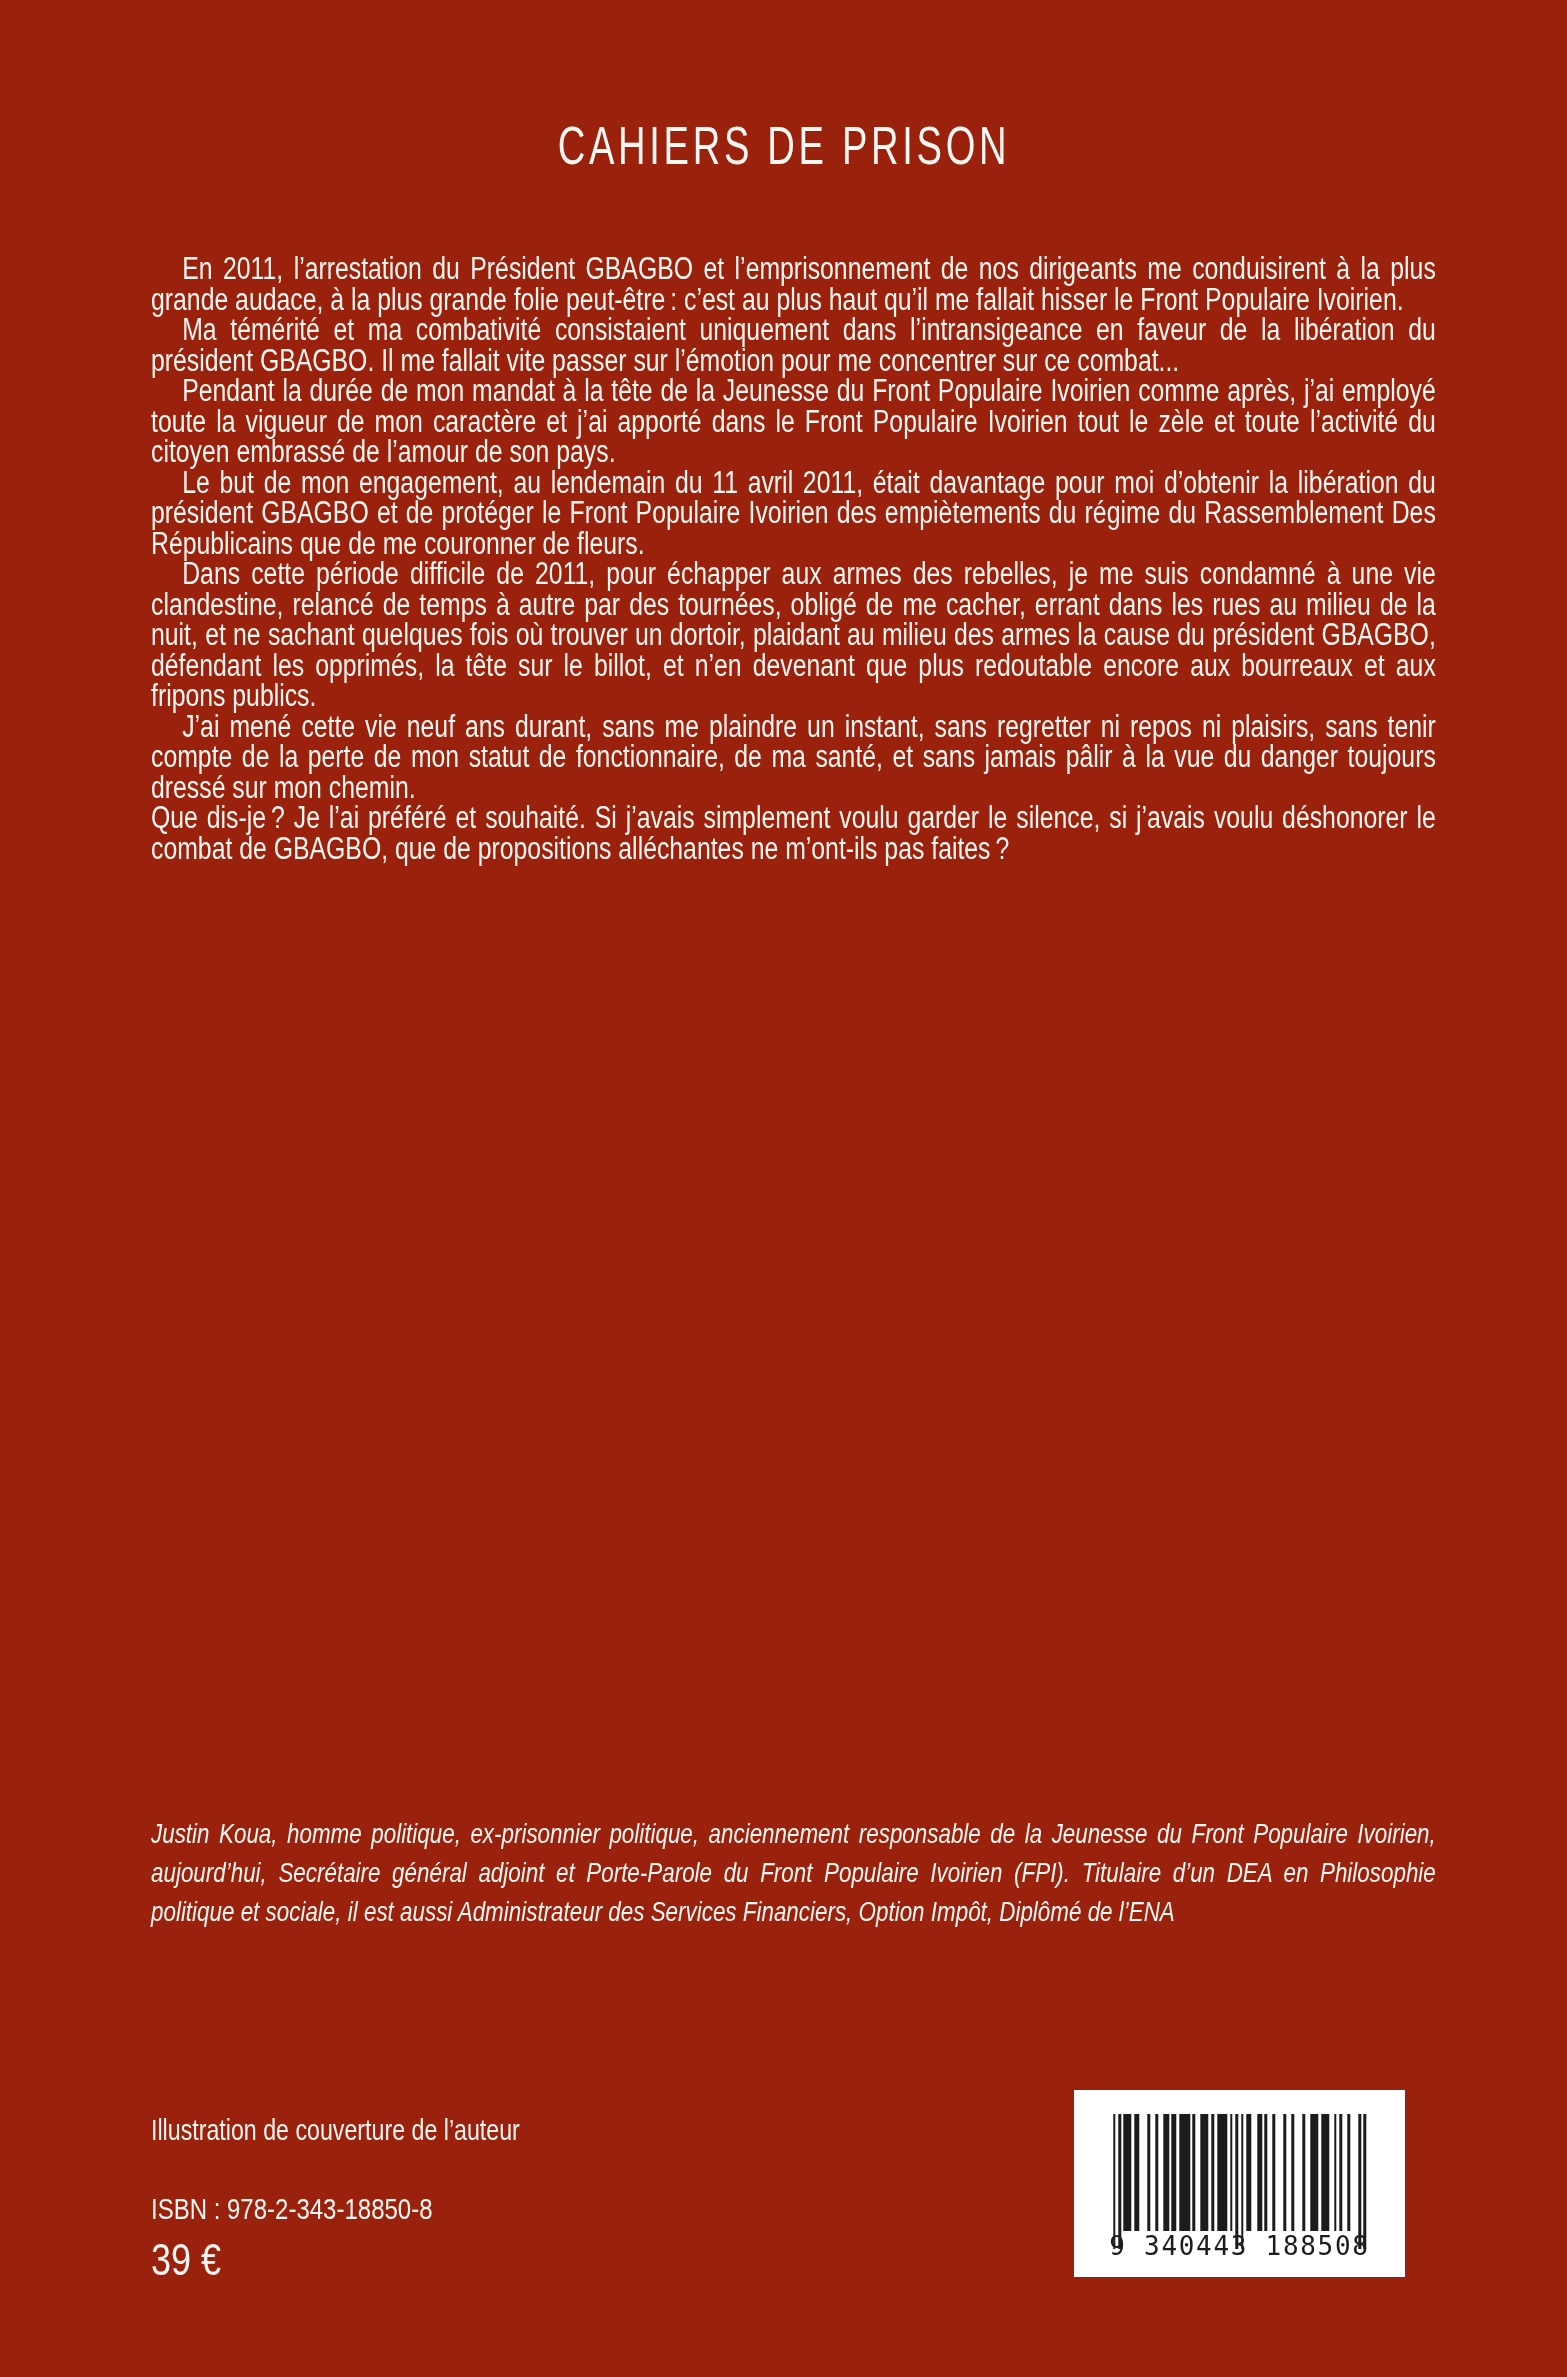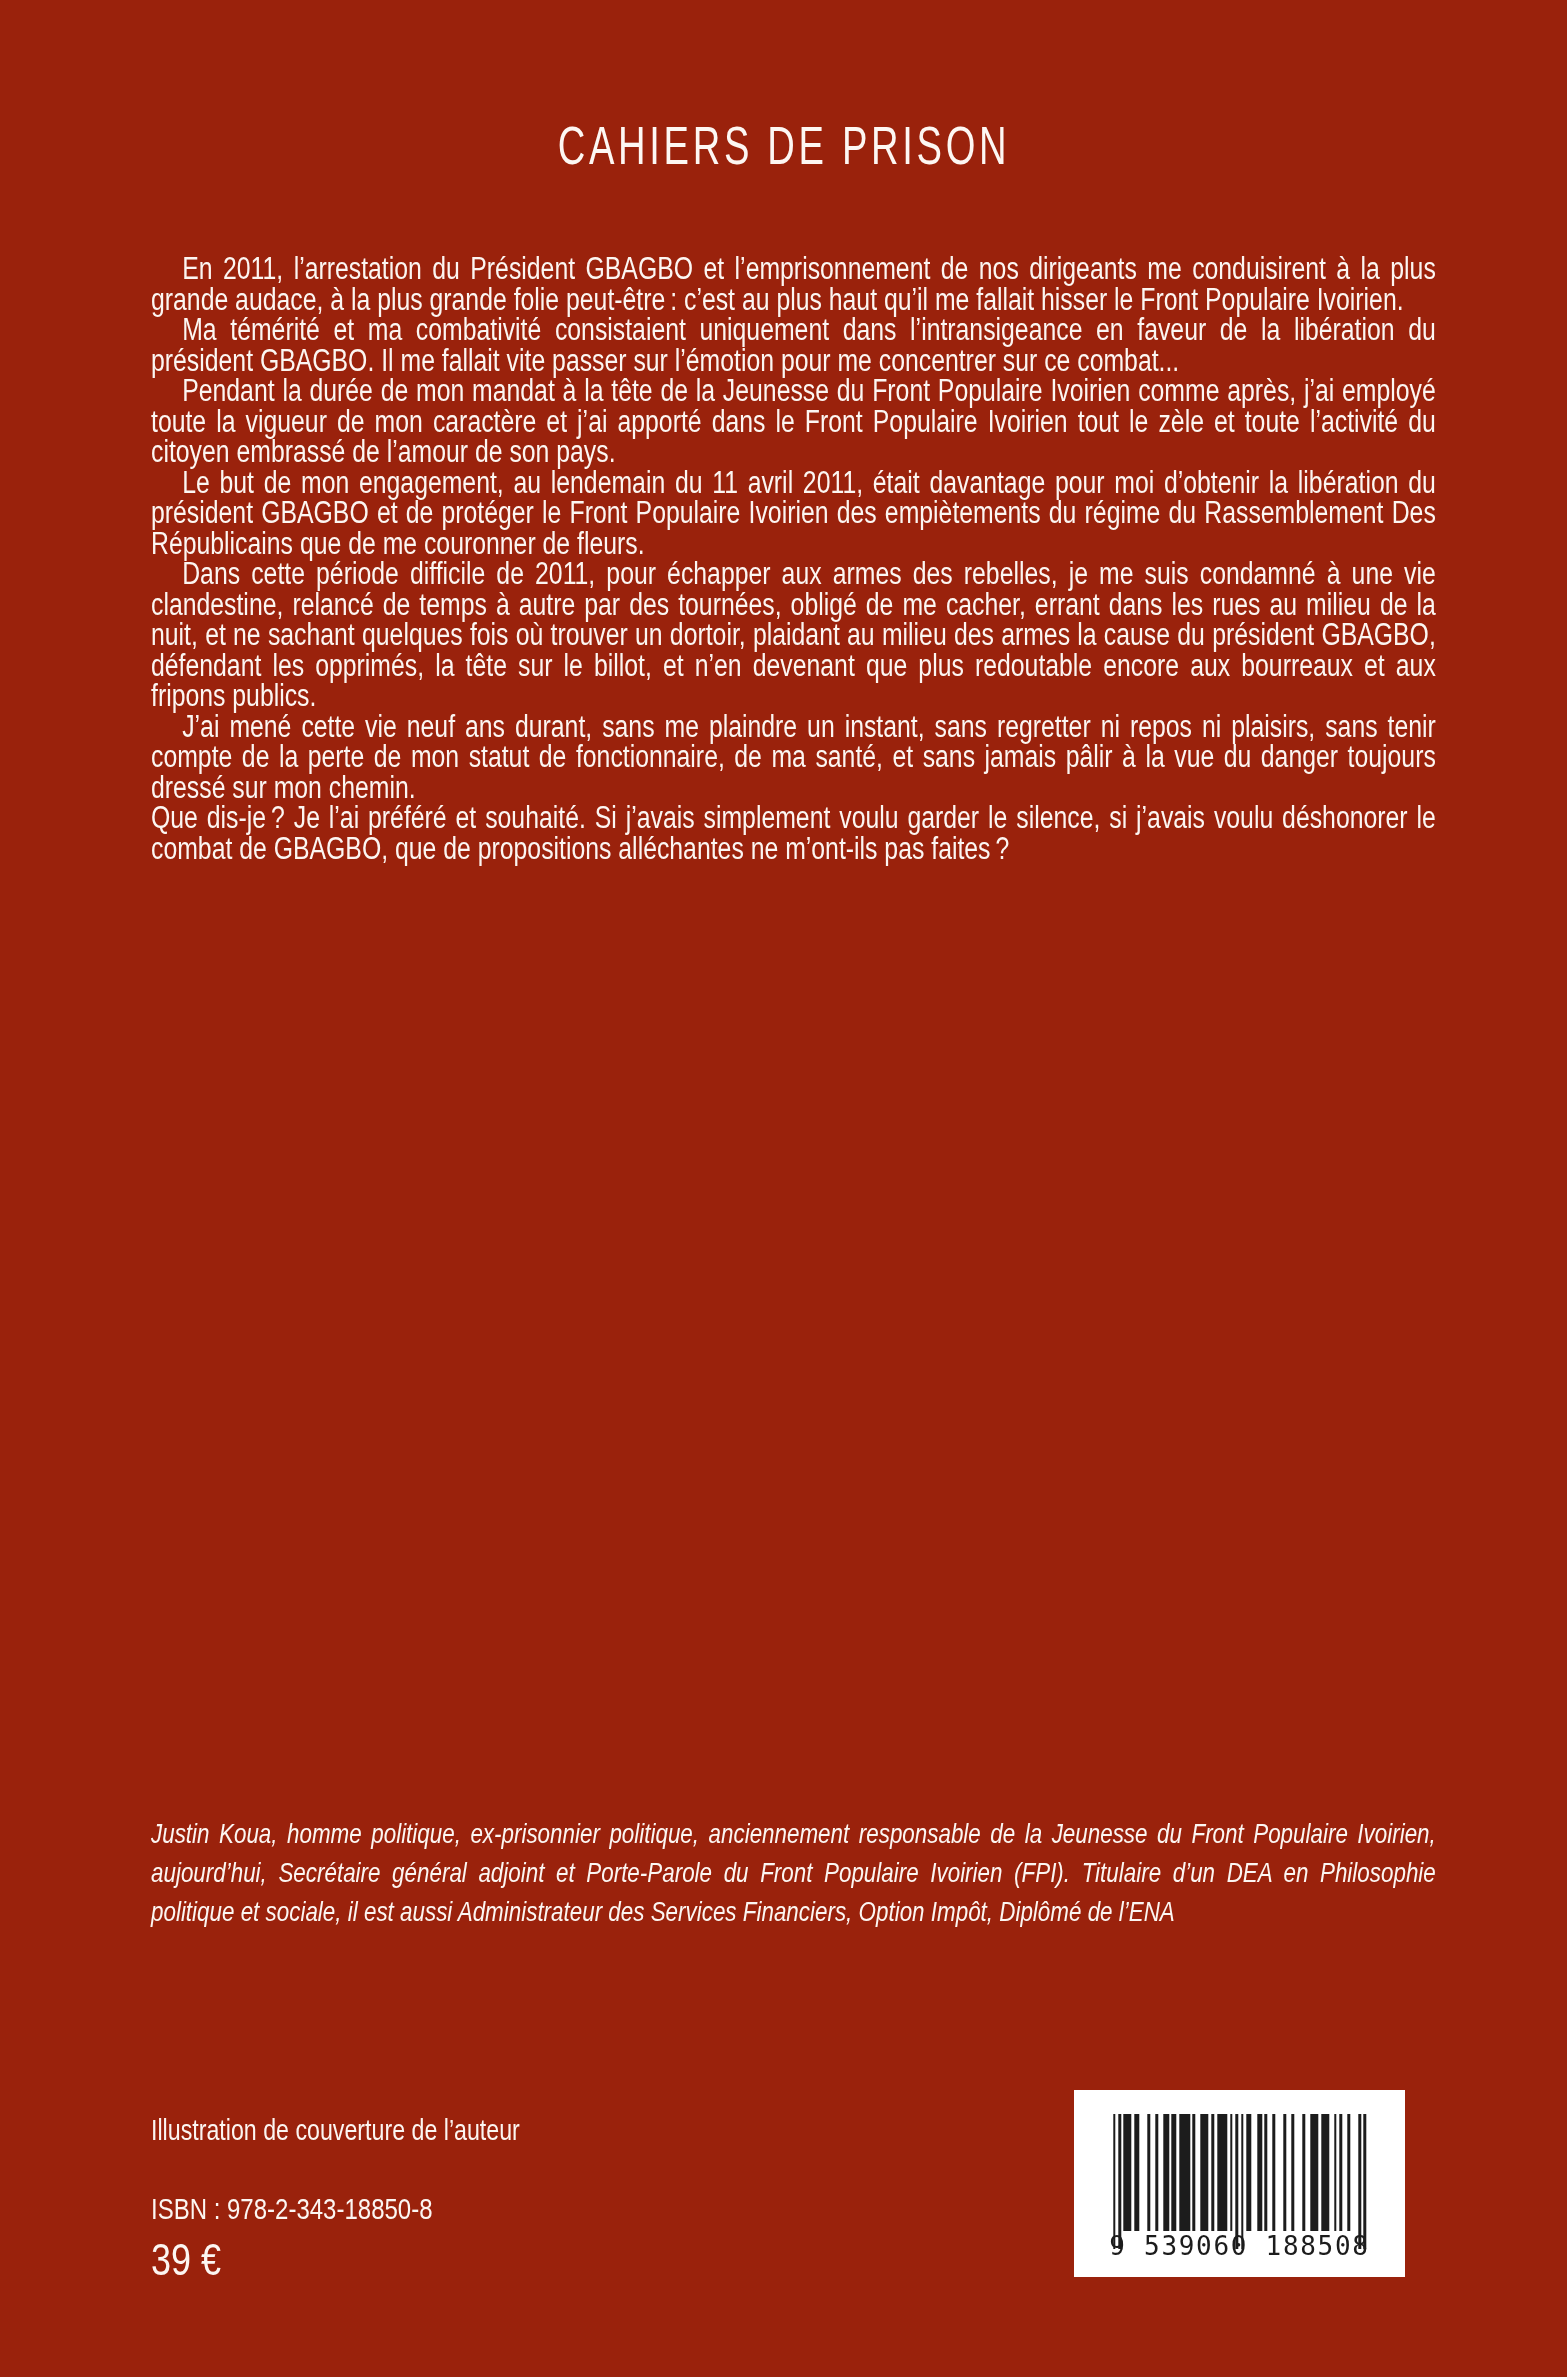--- a/index.html
+++ b/index.html
@@ -229,17 +229,17 @@
         <div class="bar" style="width: 2.7px;"></div>
         <div class="sp" style="width: 2.7px;"></div>
         <div class="bar" style="width: 2.7px;"></div>
         <div class="sp" style="width: 5.3px;"></div>
         <div class="bar" style="width: 2.7px;"></div>
         <div class="sp" style="width: 8px;"></div>
         <div class="bar guard" style="width: 2.7px;"></div>
         <div class="sp" style="width: 2.7px;"></div>
         <div class="bar guard" style="width: 2.7px;"></div>
       </div>
-    <div id="barcode-digits">9 539060 188508</div>
+    <div id="barcode-digits">9 340443 188508</div>
   </div>
 
 </div>
 
 
 </body></html>

